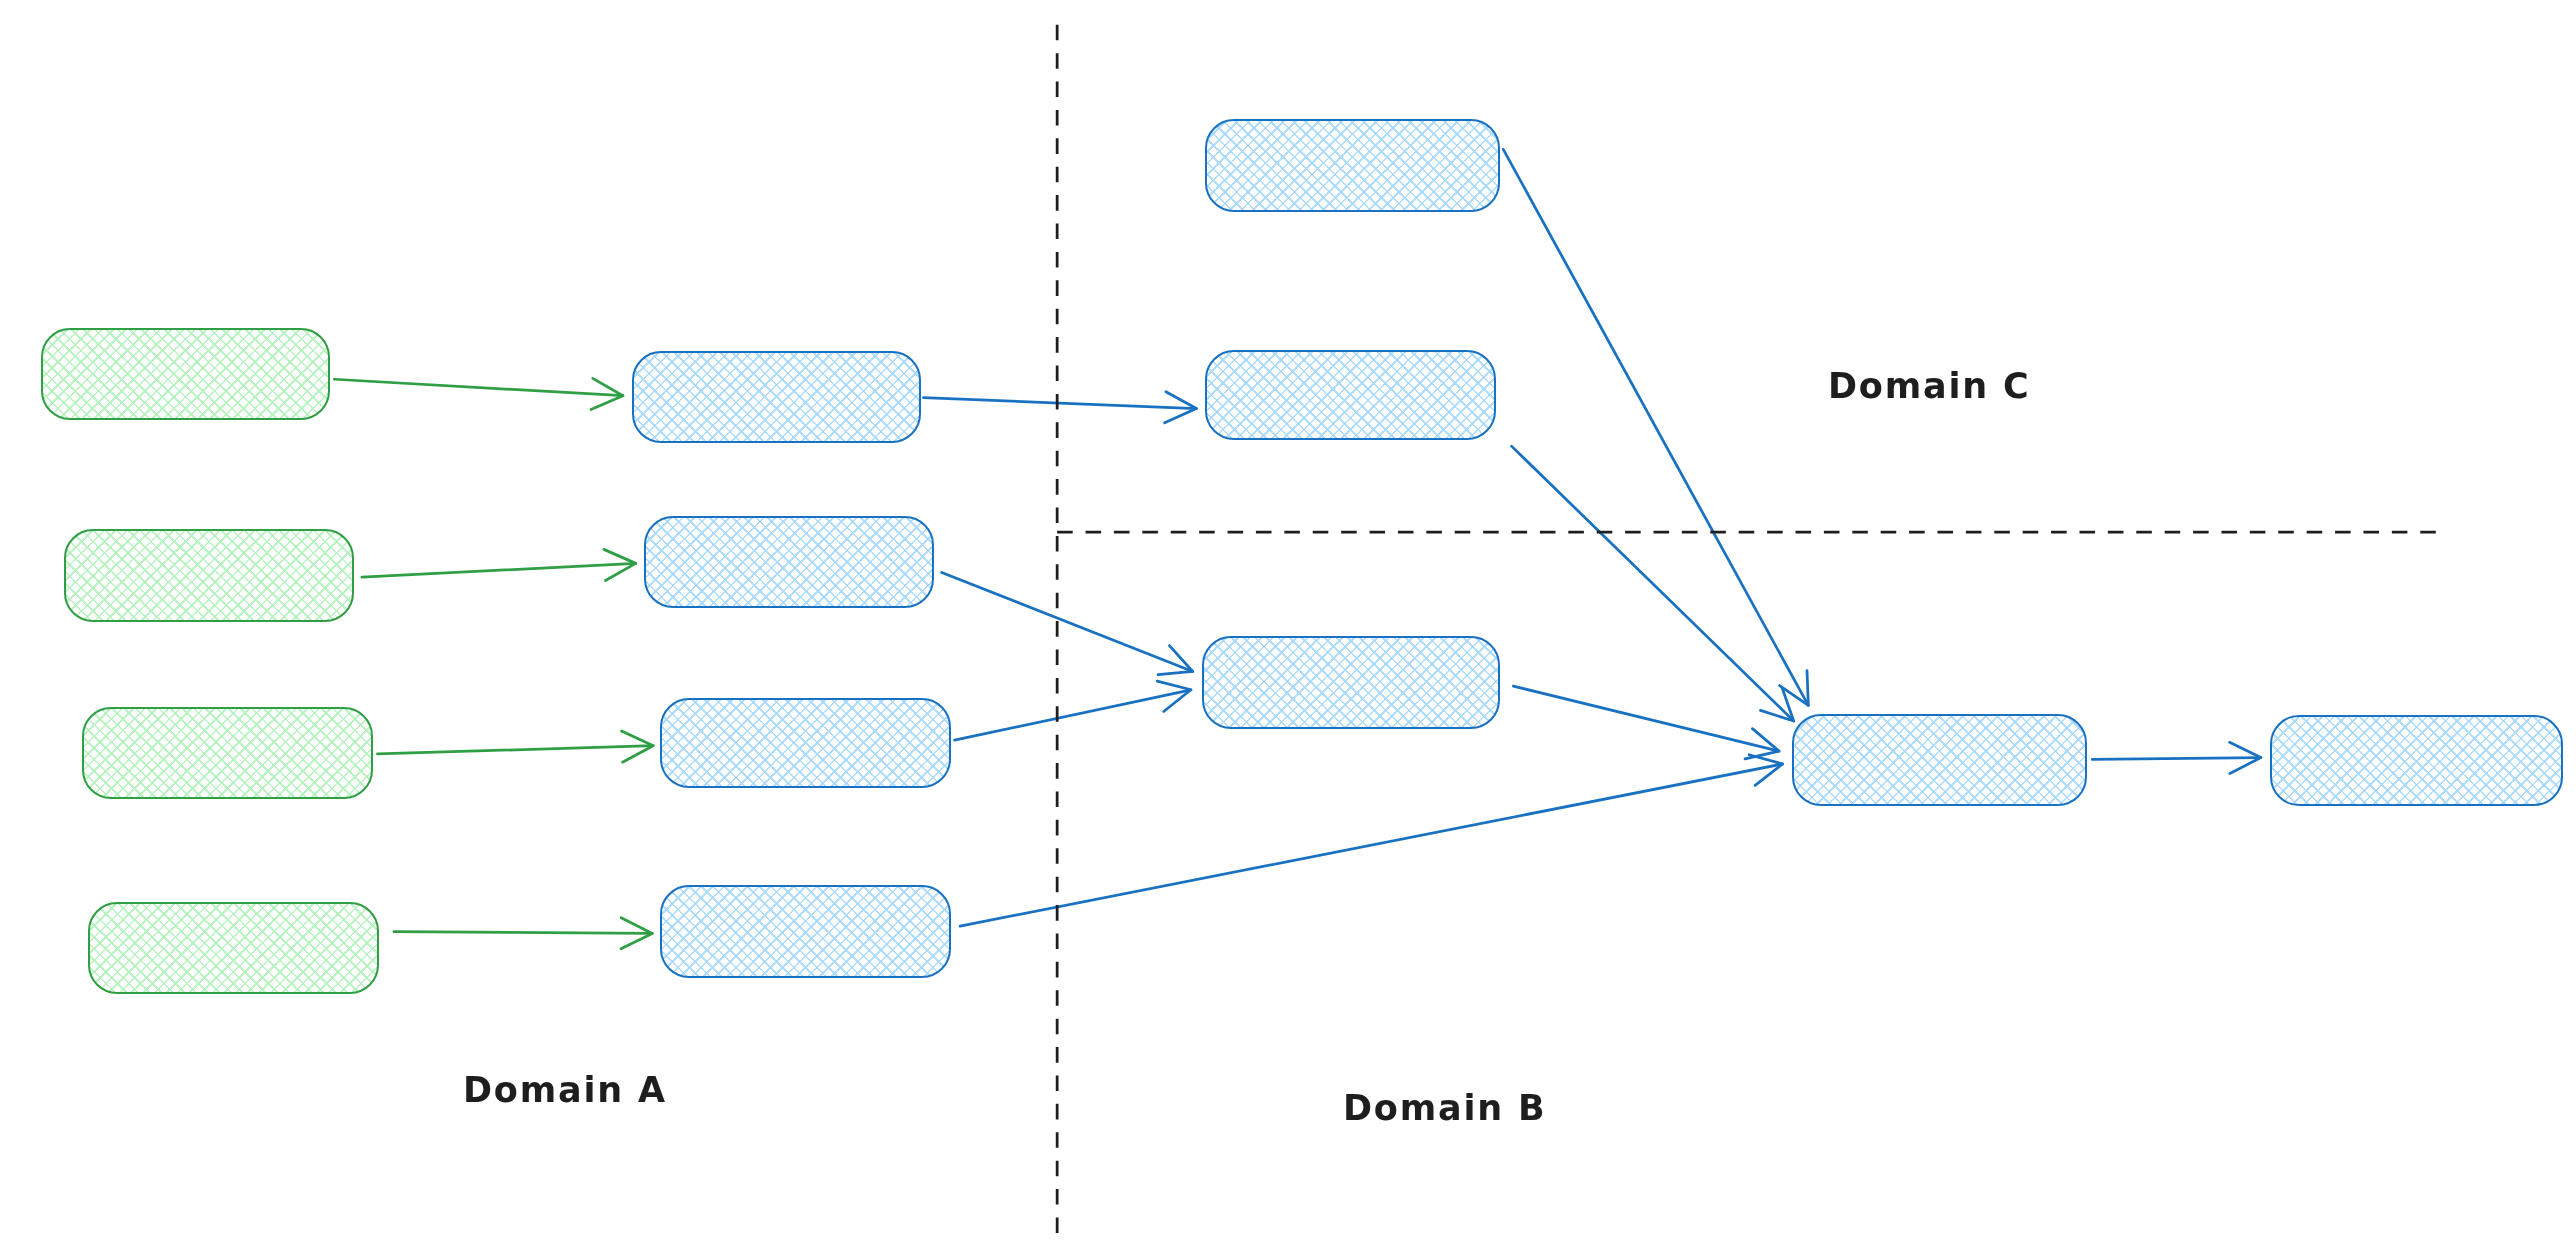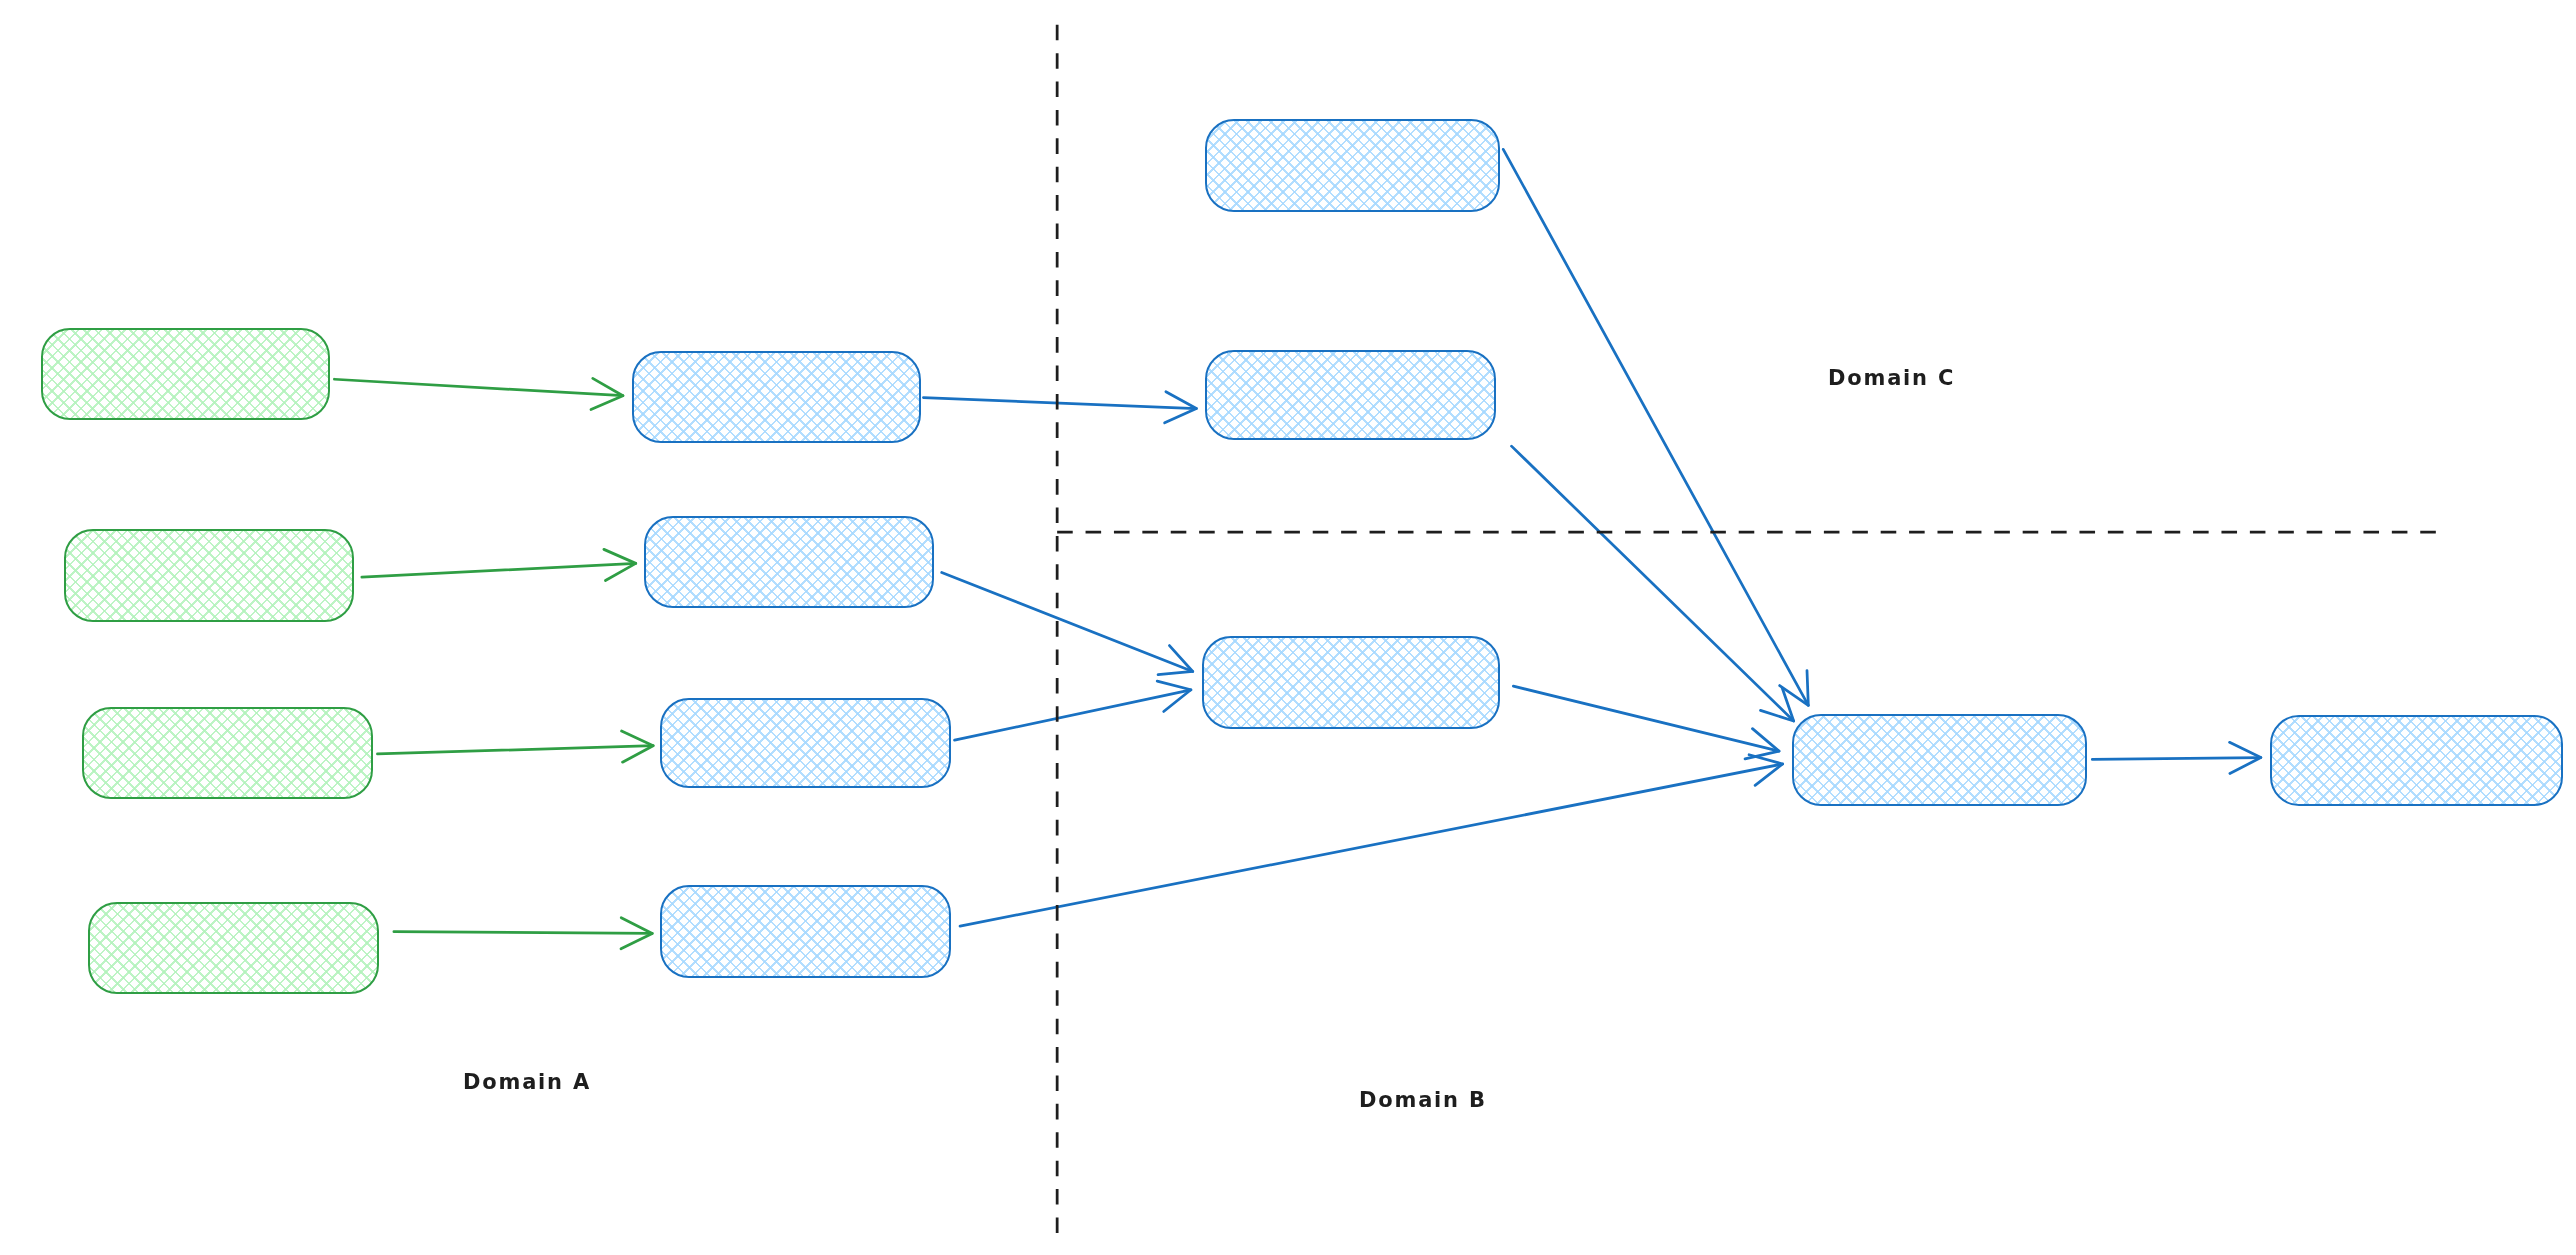--- a/index.html
+++ b/index.html
@@ -14,42 +14,42 @@
   }
   .node {
     position: absolute;
     box-sizing: border-box;
     border-style: solid;
     border-width: 2.7px;
     border-radius: 29px;
   }
   .domain-label {
     position: absolute;
-    font-size: 21px;
+    font-size: 35px;
     font-weight: 600;
     letter-spacing: 1.8px;
     color: #1e1e1e;
     white-space: nowrap;
   }
   svg.edges {
     position: absolute;
     left: 0;
     top: 0;
     pointer-events: none;
   }
   svg.edges [data-interactable="true"] {
     pointer-events: stroke;
   }
 </style>
 </head>
 <body>
 
 <div id="canvas" data-interactable="true" style="width: 2576px; height: 1255px; background: rgb(255, 255, 255);">
   <div class="domain-label" data-interactable="true" style="left: 463px; top: 1070px; text-align: center;">Domain A</div>
-  <div class="domain-label" data-interactable="true" style="left: 1343px; top: 1088px; margin-left: 16px;">Domain B</div>
+  <div class="domain-label" data-interactable="true" style="left: 1343px; top: 1088px;">Domain B</div>
   <div class="domain-label" data-interactable="true" style="left: 1828px; top: 366px;">Domain C</div>
 <div class="node" data-interactable="true" style="left: 41px; top: 328px; width: 289px; height: 92px; border-color: rgb(47, 158, 68); background: repeating-linear-gradient(45deg, rgba(178, 242, 187, 0.85) 0px, rgba(178, 242, 187, 0.85) 1.8px, transparent 1.8px, transparent 8.2px), repeating-linear-gradient(-45deg, rgba(178, 242, 187, 0.85) 0px, rgba(178, 242, 187, 0.85) 1.8px, transparent 1.8px, transparent 8.2px), rgb(255, 255, 255);"></div>
     <div class="node" data-interactable="true" style="left: 64px; top: 529px; width: 290px; height: 93px; border-color: rgb(47, 158, 68); background: repeating-linear-gradient(45deg, rgba(178, 242, 187, 0.85) 0px, rgba(178, 242, 187, 0.85) 1.8px, transparent 1.8px, transparent 8.2px), repeating-linear-gradient(-45deg, rgba(178, 242, 187, 0.85) 0px, rgba(178, 242, 187, 0.85) 1.8px, transparent 1.8px, transparent 8.2px), rgb(255, 255, 255);"></div>
     <div class="node" data-interactable="true" style="left: 82px; top: 707px; width: 291px; height: 92px; border-color: rgb(47, 158, 68); background: repeating-linear-gradient(45deg, rgba(178, 242, 187, 0.85) 0px, rgba(178, 242, 187, 0.85) 1.8px, transparent 1.8px, transparent 8.2px), repeating-linear-gradient(-45deg, rgba(178, 242, 187, 0.85) 0px, rgba(178, 242, 187, 0.85) 1.8px, transparent 1.8px, transparent 8.2px), rgb(255, 255, 255);"></div>
     <div class="node" data-interactable="true" style="left: 88px; top: 902px; width: 291px; height: 92px; border-color: rgb(47, 158, 68); background: repeating-linear-gradient(45deg, rgba(178, 242, 187, 0.85) 0px, rgba(178, 242, 187, 0.85) 1.8px, transparent 1.8px, transparent 8.2px), repeating-linear-gradient(-45deg, rgba(178, 242, 187, 0.85) 0px, rgba(178, 242, 187, 0.85) 1.8px, transparent 1.8px, transparent 8.2px), rgb(255, 255, 255);"></div>
     <div class="node" data-interactable="true" style="left: 632px; top: 351px; width: 289px; height: 92px; border-color: rgb(25, 113, 194); background: repeating-linear-gradient(45deg, rgba(165, 216, 255, 0.85) 0px, rgba(165, 216, 255, 0.85) 1.8px, transparent 1.8px, transparent 8.2px), repeating-linear-gradient(-45deg, rgba(165, 216, 255, 0.85) 0px, rgba(165, 216, 255, 0.85) 1.8px, transparent 1.8px, transparent 8.2px), rgb(255, 255, 255);"></div>
     <div class="node" data-interactable="true" style="left: 644px; top: 516px; width: 290px; height: 92px; border-color: rgb(25, 113, 194); background: repeating-linear-gradient(45deg, rgba(165, 216, 255, 0.85) 0px, rgba(165, 216, 255, 0.85) 1.8px, transparent 1.8px, transparent 8.2px), repeating-linear-gradient(-45deg, rgba(165, 216, 255, 0.85) 0px, rgba(165, 216, 255, 0.85) 1.8px, transparent 1.8px, transparent 8.2px), rgb(255, 255, 255);"></div>
     <div class="node" data-interactable="true" style="left: 660px; top: 698px; width: 291px; height: 90px; border-color: rgb(25, 113, 194); background: repeating-linear-gradient(45deg, rgba(165, 216, 255, 0.85) 0px, rgba(165, 216, 255, 0.85) 1.8px, transparent 1.8px, transparent 8.2px), repeating-linear-gradient(-45deg, rgba(165, 216, 255, 0.85) 0px, rgba(165, 216, 255, 0.85) 1.8px, transparent 1.8px, transparent 8.2px), rgb(255, 255, 255);"></div>
     <div class="node" data-interactable="true" style="left: 660px; top: 885px; width: 291px; height: 93px; border-color: rgb(25, 113, 194); background: repeating-linear-gradient(45deg, rgba(165, 216, 255, 0.85) 0px, rgba(165, 216, 255, 0.85) 1.8px, transparent 1.8px, transparent 8.2px), repeating-linear-gradient(-45deg, rgba(165, 216, 255, 0.85) 0px, rgba(165, 216, 255, 0.85) 1.8px, transparent 1.8px, transparent 8.2px), rgb(255, 255, 255);"></div>
     <div class="node" data-interactable="true" style="left: 1205px; top: 119px; width: 295px; height: 93px; border-color: rgb(25, 113, 194); background: repeating-linear-gradient(45deg, rgba(165, 216, 255, 0.85) 0px, rgba(165, 216, 255, 0.85) 1.8px, transparent 1.8px, transparent 8.2px), repeating-linear-gradient(-45deg, rgba(165, 216, 255, 0.85) 0px, rgba(165, 216, 255, 0.85) 1.8px, transparent 1.8px, transparent 8.2px), rgb(255, 255, 255);"></div>

